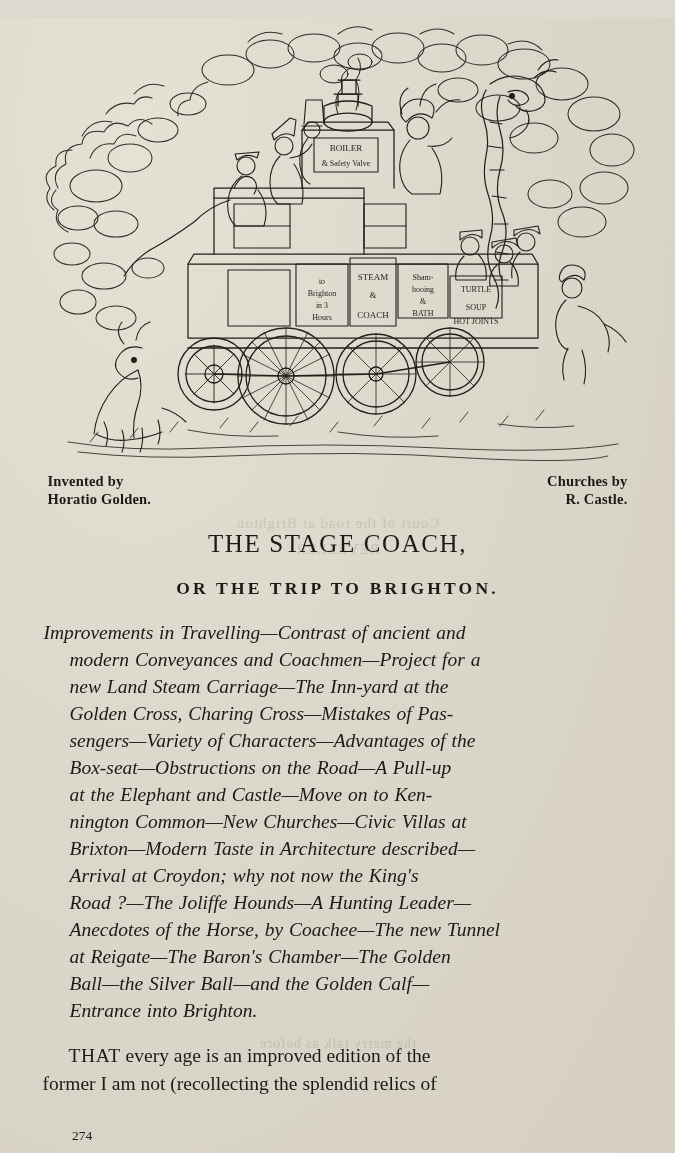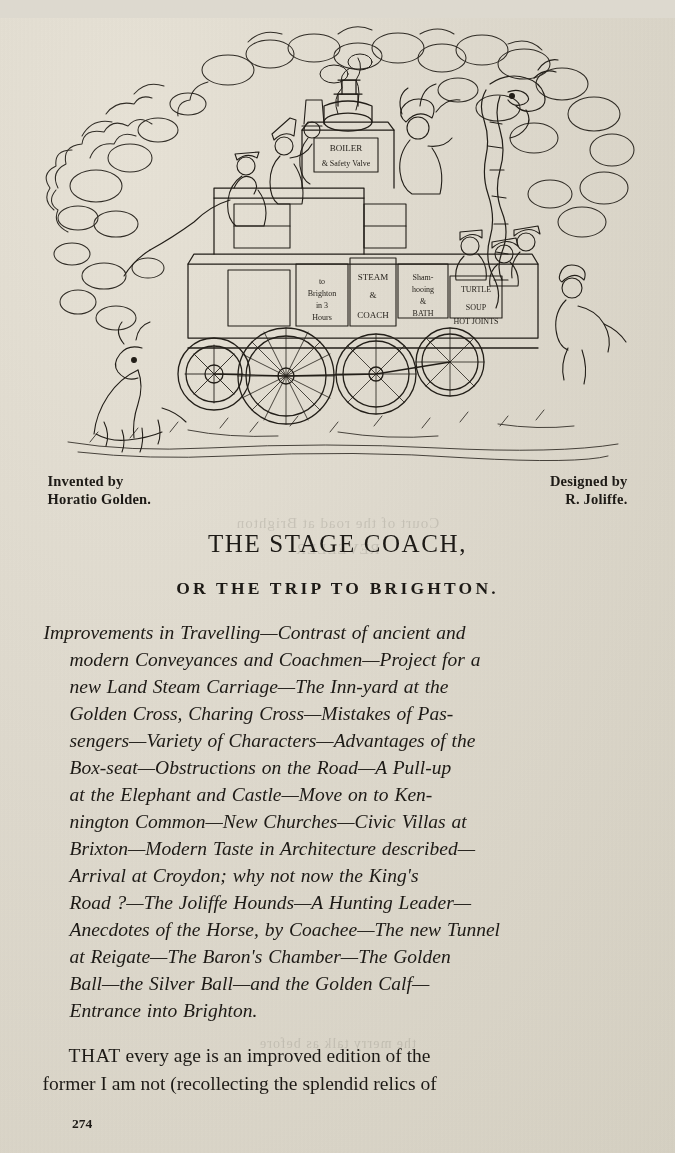--- a/index.html
+++ b/index.html
@@ -102,23 +102,23 @@
   .body-text .first-line { text-indent: 26px; }
   .smallcaps {
     font-variant: small-caps;
     letter-spacing: 0.6px;
   }
 
   
   .folio {
     position: absolute;
     left: 72px;
-    bottom: 39px;
+    bottom: 27px;
     font-size: 13.5px;
-    font-weight: bold;
+    font-weight: normal;
     font-family: "Liberation Serif", serif;
   }
 
   
   .showthrough {
     position: absolute;
     left: 0; right: 0;
     text-align: center;
     color: rgba(40,35,28,0.13);
     font-size: 15px;
@@ -359,22 +359,22 @@
       </g>
     </svg>
   </div>
 
   <div class="credits">
     <div class="left">
       <div>Invented by</div>
       <div>Horatio Golden.</div>
     </div>
     <div class="right">
-      <div>Designed by</div>
-      <div>R. Joliffe.</div>
+      <div>Churches by</div>
+      <div>R. Castle.</div>
     </div>
   </div>
 
   <div class="showthrough st1">Court of the road at Brighton</div>
   <div class="showthrough st2">REVELLER</div>
 
   <h1 class="chapter-title">THE STAGE COACH,</h1>
   <h2 class="chapter-subtitle">OR THE TRIP TO BRIGHTON.</h2>
 
   <div class="argument">

